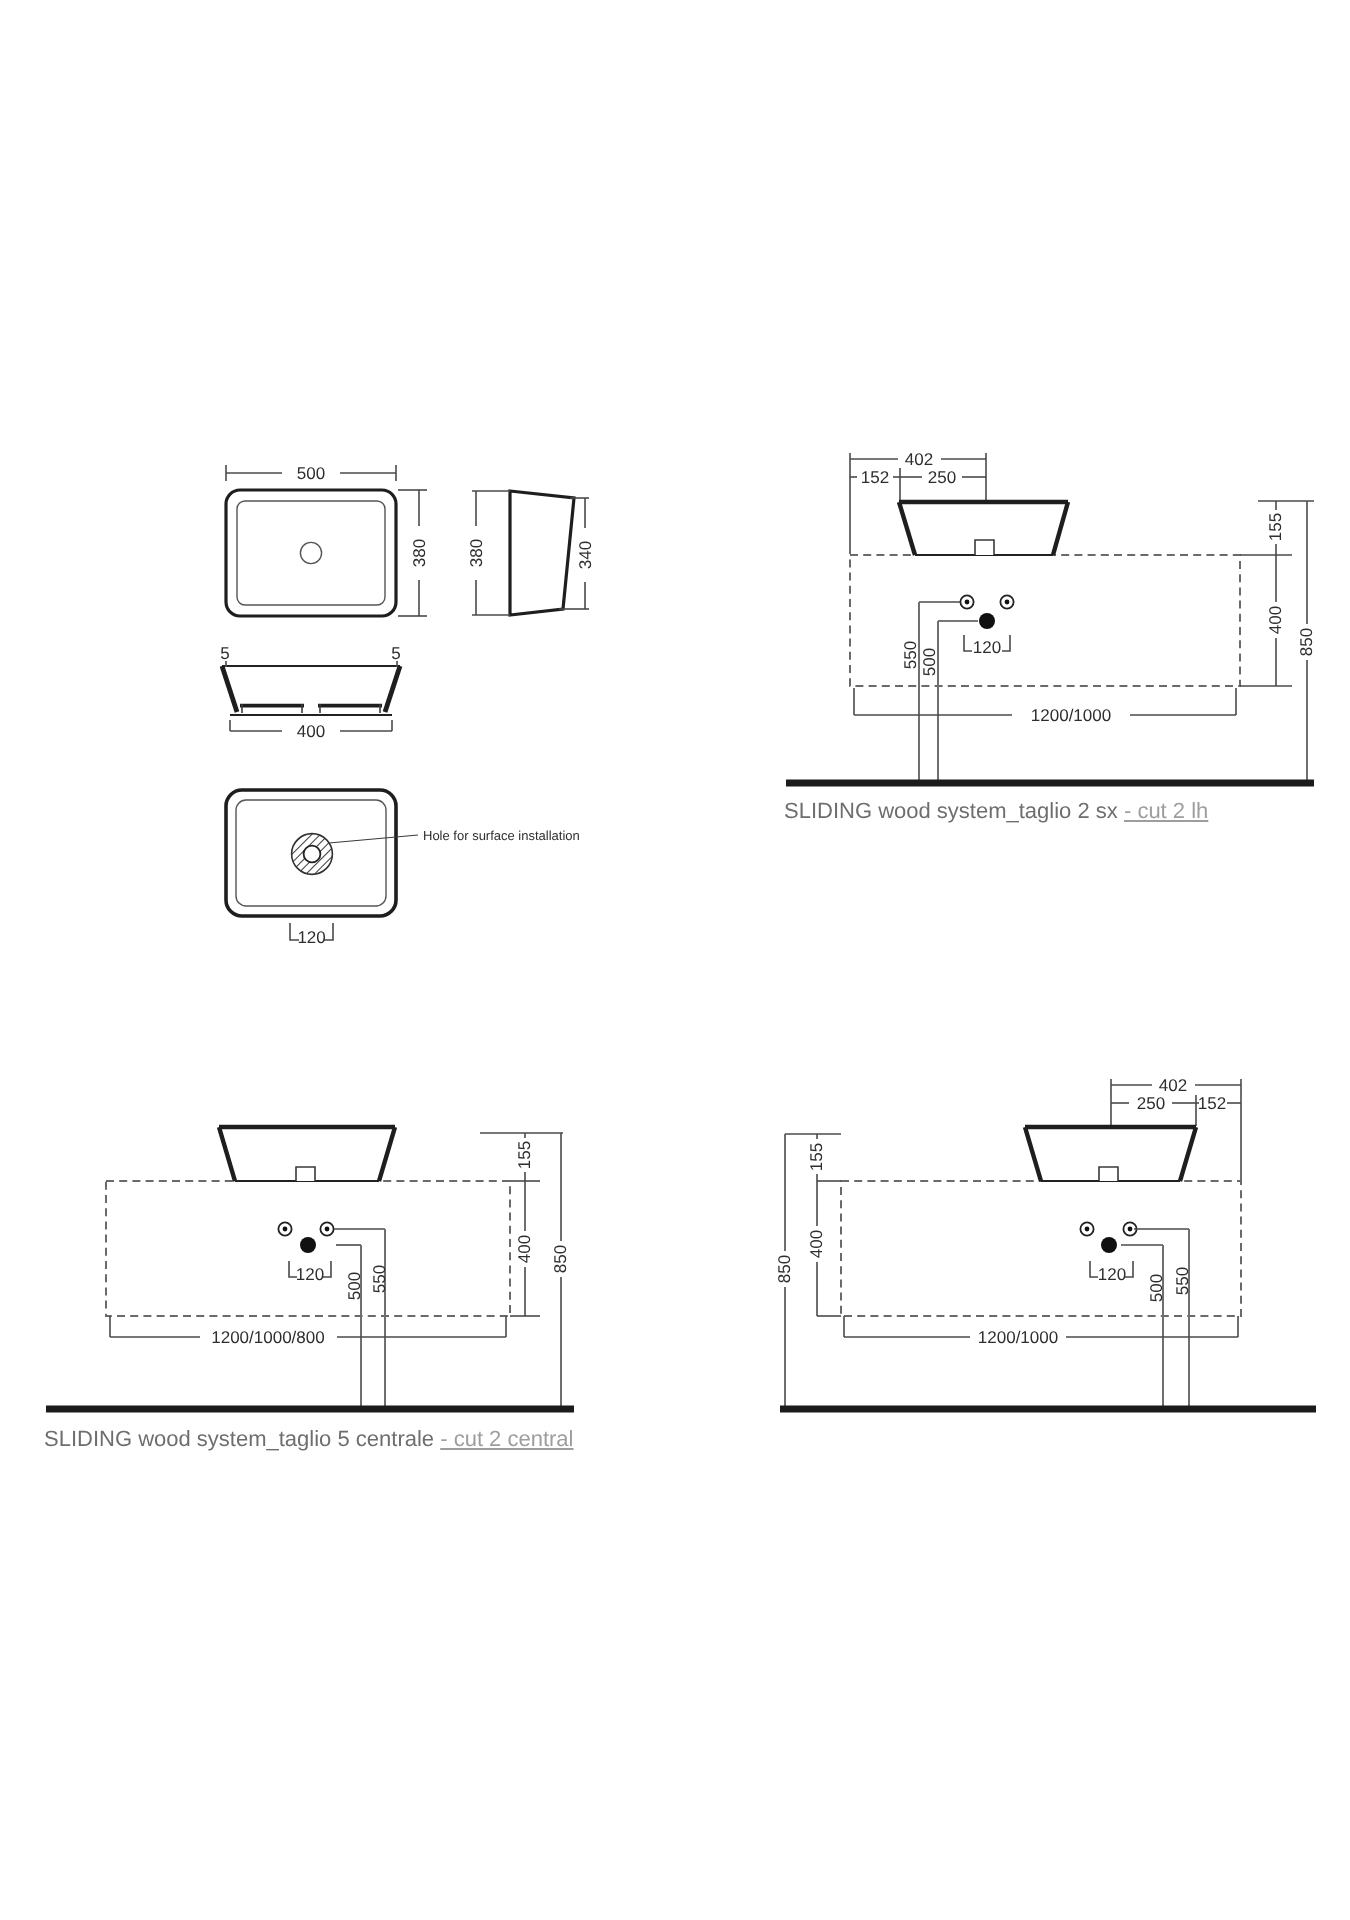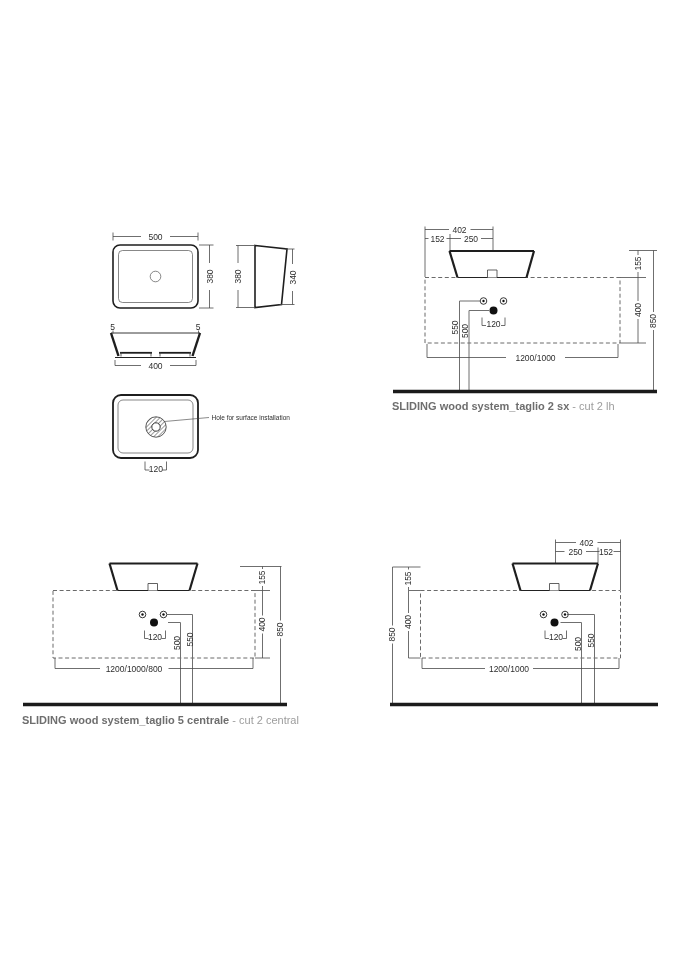--- a/index.html
+++ b/index.html
@@ -17,22 +17,22 @@
   .floor{stroke:#1b1b1b;stroke-width:3.4;fill:none}
   .whitefill{fill:#fff;stroke:none}
   .dot{fill:#111;stroke:none}
   .ring{stroke:#222;stroke-width:0.9;fill:#fff}
   .pin{fill:#111;stroke:none}
   text.dim{font-family:"Liberation Sans",sans-serif;font-size:8.5px;fill:#2e2e2e;text-anchor:middle}
   text.dimv{dominant-baseline:central}
   text.note{font-family:"Liberation Sans",sans-serif;font-size:6.5px;fill:#2e2e2e;text-anchor:start}
   
   .caption{position:absolute;font-size:11px;line-height:13px;white-space:nowrap;}
-  .cap-b{font-weight:bold;color:#6e6e6e;margin-top:16px;}
-  .cap-l{color:#9d9d9d;}
+  .cap-b{font-weight:normal;color:#6e6e6e;margin-top:16px;}
+  .cap-l{color:#9d9d9d;text-decoration:underline;}
 </style>
 </head>
 <body>
 
 <div class="page">
 
 <svg width="675" height="960" viewBox="0 0 675 960">
   <defs>
     <pattern id="hatch" patternUnits="userSpaceOnUse" width="3" height="3" patternTransform="rotate(45)">
       <rect width="3" height="3" fill="#ffffff"></rect>

